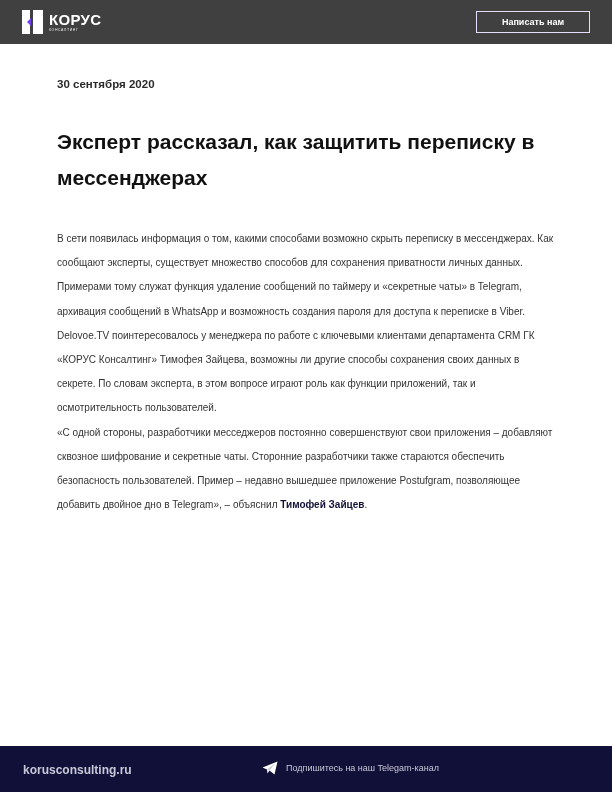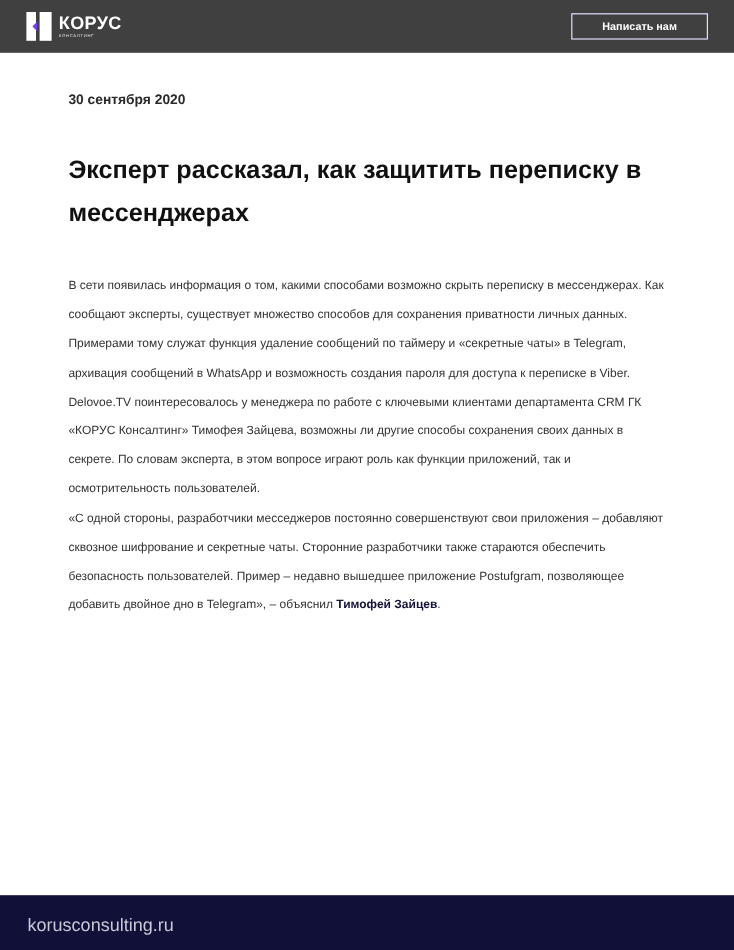--- a/index.html
+++ b/index.html
@@ -35,21 +35,21 @@
       line-height: 36px; color: #111111;
     }
 
     .article { position: absolute; left: 57px; top: 227px; width: 500px;
       font-family: "Liberation Sans", sans-serif; font-size: 10px; line-height: 24.2px; color: #333333; }
     .article p { margin: 0; }
     .article .p-last { margin-top: 11px; }
     .article b { color: #121238; font-weight: bold; }
 
     .footer { position: absolute; left: 0; top: 746px; width: 612px; height: 46px; background: #101038; }
-    .site-link { position: absolute; left: 23px; top: 17px; font-family: "Liberation Sans", sans-serif; font-size: 15px; color: #c8c8d8; }
+    .site-link { position: absolute; left: 23px; top: 17px; font-family: "Liberation Sans", sans-serif; font-size: 12px; color: #c8c8d8; font-weight: bold; }
     .tg { position: absolute; left: 262px; top: 15px; display: flex; align-items: center; }
     .tg svg { width: 16px; height: 14px; }
     .tg-text { margin-left: 8px; font-family: "Liberation Sans", sans-serif; font-size: 9px; color: #c8c8d8; }
     .subscribe-btn { left: 476px; top: 12px; width: 114px; height: 22px; border-color: #d8d0f0; }
   </style>
 </head>
 <body>
 
 <header class="header">
   <div class="logo">
@@ -69,13 +69,20 @@
 <div class="date">30 сентября 2020</div>
 
 <h1 class="title">Эксперт рассказал, как защитить переписку в мессенджерах</h1>
 
 <div class="article">
   <p><span>В сети появилась информация о том, какими способами возможно скрыть переписку в мессенджерах. Как сообщают эксперты, существует множество способов для сохранения приватности личных данных. Примерами тому служат функция удаление сообщений по таймеру и «секретные чаты» в Telegram, архивация сообщений в WhatsApp и возможность создания пароля для доступа к переписке в Viber. Delovoe.TV поинтересовалось у менеджера по работе с ключевыми клиентами департамента CRM ГК «КОРУС Консалтинг» Тимофея Зайцева, возможны ли другие способы сохранения своих данных в секрете. По словам эксперта, в этом вопросе играют роль как функции приложений, так и осмотрительность пользователей.</span><br><span>«С одной стороны, разработчики месседжеров постоянно совершенствуют свои приложения – добавляют сквозное шифрование и секретные чаты. Сторонние разработчики также стараются обеспечить безопасность пользователей. Пример – недавно вышедшее приложение Postufgram, позволяющее добавить двойное дно в Telegram», – объяснил </span><b>Тимофей Зайцев</b><span>.</span></p>
 </div>
 
 <footer class="footer">
   <a class="site-link">korusconsulting.ru</a>
+  <div class="tg">
+    <svg viewBox="0 0 16 14">
+      <path d="M0.5 6.5 L15.5 0.5 L12.5 13.5 L7.5 9.5 L5.5 12.5 L5 8.5 Z" fill="#ffffff"></path>
+      <path d="M5 8.5 L13 2.5 L7.5 9.5 Z" fill="#c8c8d8"></path>
+    </svg>
+    <span class="tg-text">Подпишитесь на наш Telegam-канал</span>
+  </div>
 </footer>
 
 </body></html>

